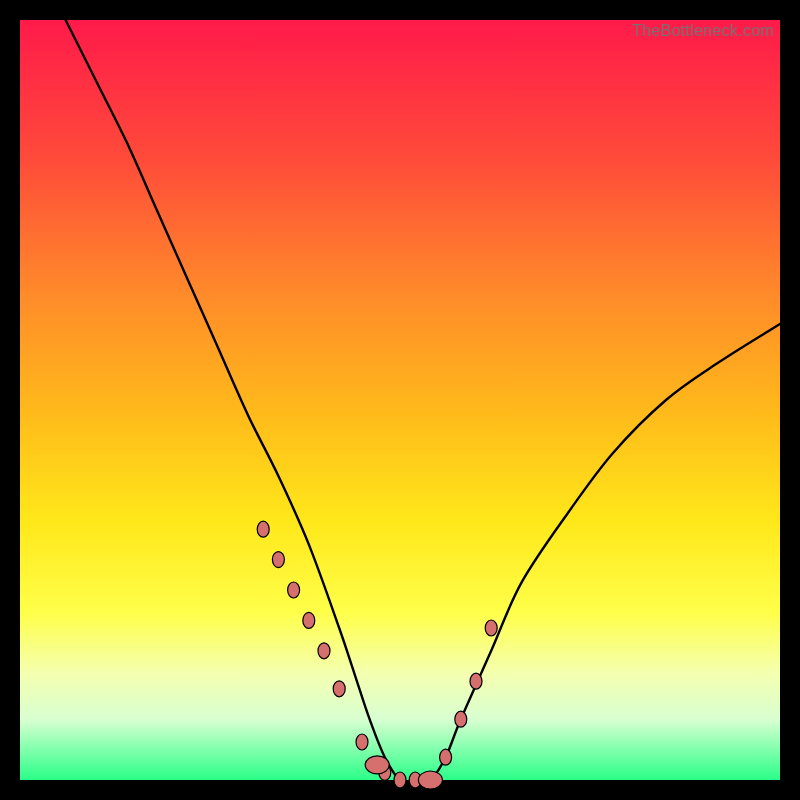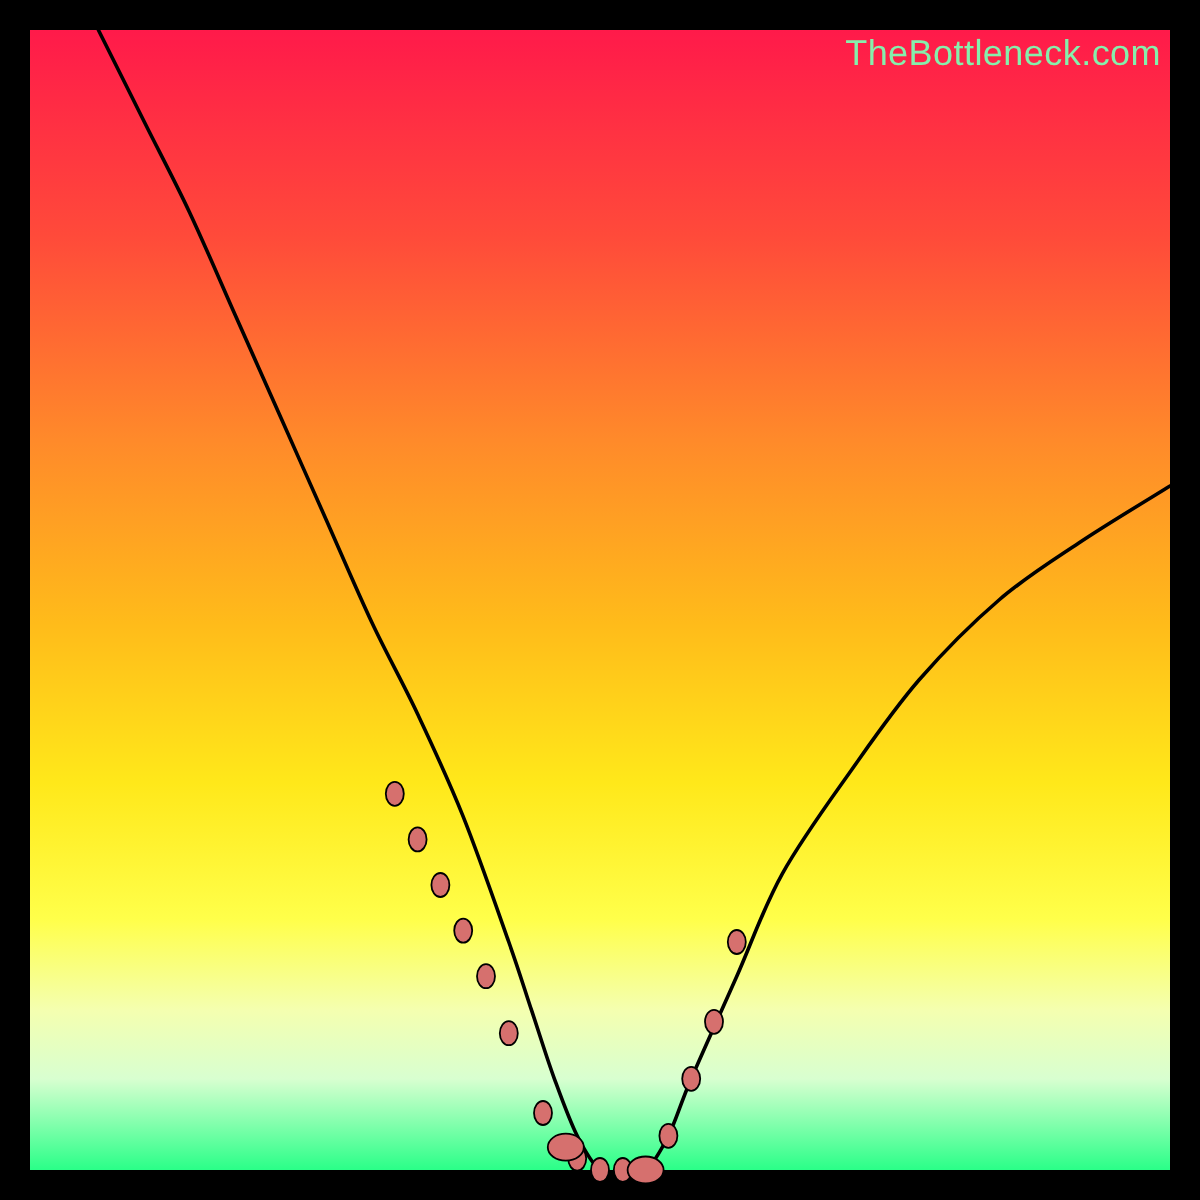--- a/index.html
+++ b/index.html
@@ -31,22 +31,22 @@
       #ffff4a 78%,
       #f4ffb0 86%,
       #d8ffd0 92%,
       #2aff88 100%
     );
   }
   .watermark {
     position: absolute;
     top: 2px;
     right: 6px;
-    color: #86efac;
-    font-size: 24px;
+    color: #737373;
+    font-size: 16px;
     letter-spacing: 0.3px;
     font-weight: 500;
     user-select: none;
   }
   svg.curve {
     position: absolute;
     inset: 0;
     width: 100%;
     height: 100%;
     overflow: visible;

